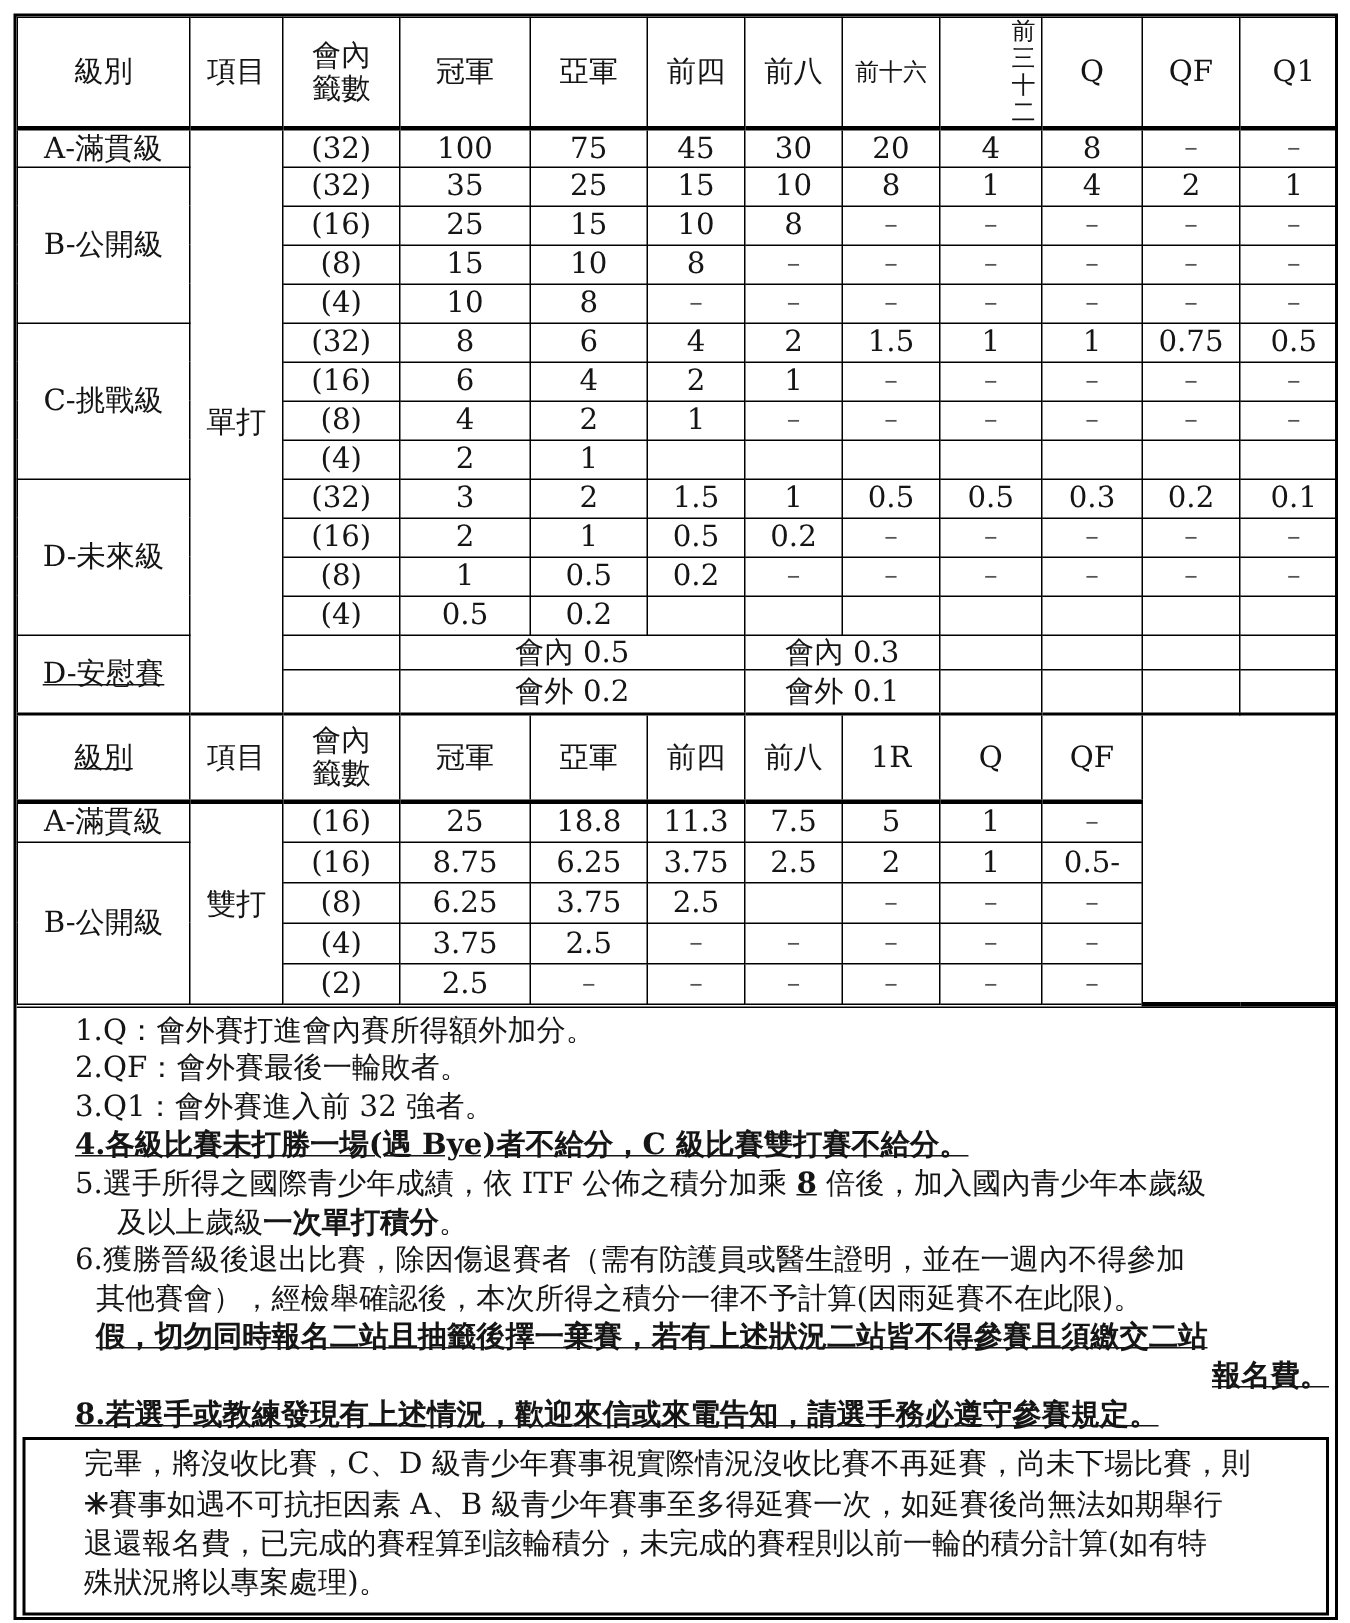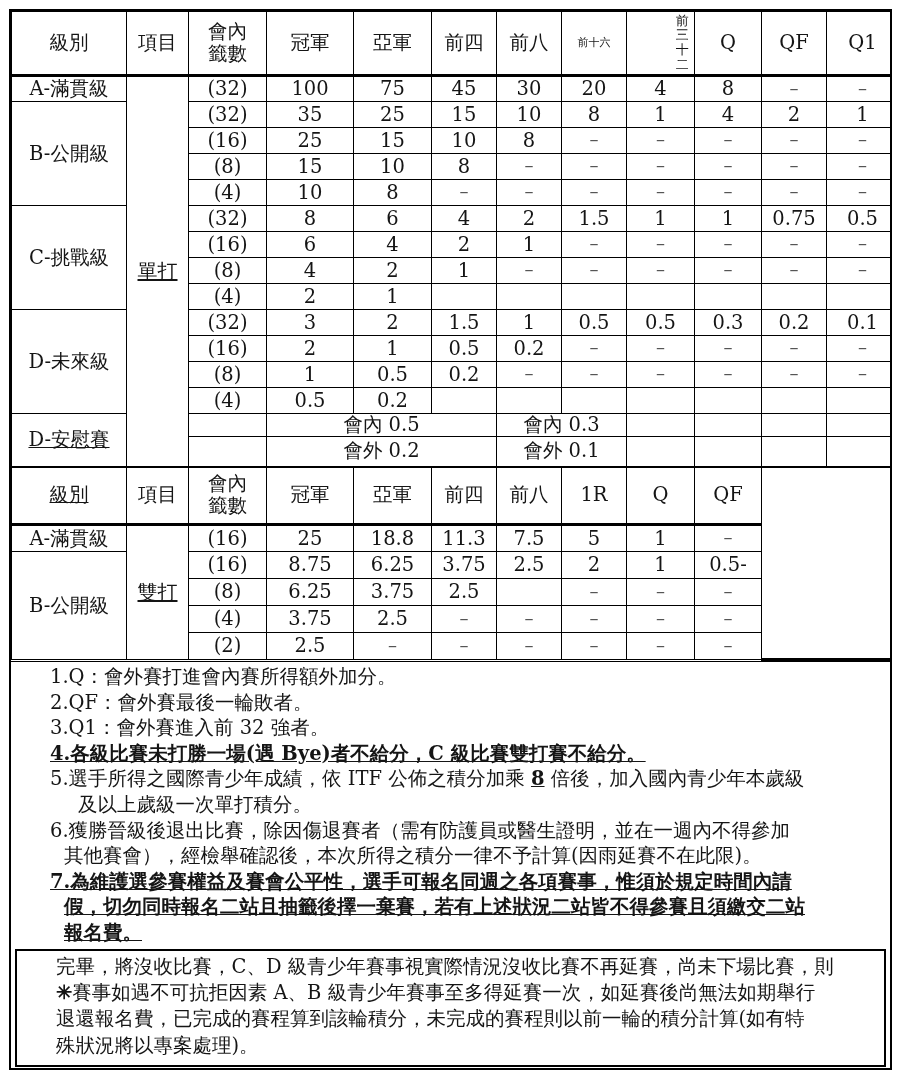--- a/index.html
+++ b/index.html
@@ -6,30 +6,30 @@
   body{width:900px;height:1082px;overflow:hidden;
        font-family:"DejaVu Serif","Liberation Serif",serif;color:#151515;}
   .page{width:879px;margin:9px 0 0 9px;border:2px solid #000;overflow:hidden;background:#fff;}
   table{border-collapse:collapse;width:100%;table-layout:fixed;}
   td{border:1px solid #000;text-align:center;vertical-align:middle;
      font-size:19.5px;padding:0;overflow:hidden;line-height:1.12;}
   tr.hb td{border-bottom-width:3px;}
   tr.h2 td{border-top-width:2px;border-bottom-width:3px;}
   td.pre{white-space:pre-line;}
   td.head{font-size:19.5px;margin-top:41px;}
-  td.sm{font-size:11px;}
-  td.xs{font-size:13px;letter-spacing:-0.5px;padding-left:43px;}
+  td.sm{font-size:16px;}
+  td.xs{font-size:16px;letter-spacing:-0.5px;padding-left:43px;}
   td.level{font-size:19.5px;}
-  td.item{font-size:20px;text-decoration:underline;}
+  td.item{font-size:20px;}
   .u{text-decoration:underline;}
   td.dash{color:#555;font-size:18px;}
   .fns{border-top:1px solid #000;padding:2px 4px 0 4px;}
   .fn-line{font-size:19.5px;line-height:25.6px;white-space:nowrap;overflow:hidden;margin-left:35px;}
   .fn-line.bu{font-weight:bold;text-decoration:underline;}
-  span.b{font-weight:normal;}
+  span.b{font-weight:bold;}
   span.bu{font-weight:bold;text-decoration:underline;}
   .note-box{border:2px solid #000;margin:3px 0 1px 0;padding:3px 6px 6px 4px;}
   .note-box .fn-line{line-height:26.4px;}
   span.star{font-weight:bold;}
 </style>
 </head>
 <body>
 
 <div class="page">
   <table>
@@ -315,23 +315,23 @@
   <div class="fns">
     <div>
         <div class="fn-line"><span>1.Q：會外賽打進會內賽所得額外加分。</span></div>
         <div class="fn-line"><span>2.QF：會外賽最後一輪敗者。</span></div>
         <div class="fn-line"><span>3.Q1：會外賽進入前 32 強者。</span></div>
         <div class="fn-line bu"><span>4.各級比賽未打勝一場(遇 Bye)者不給分，C 級比賽雙打賽不給分。</span></div>
         <div class="fn-line"><span>5.選手所得之國際青少年成績，依 ITF 公佈之積分加乘 </span><span class="bu">8</span><span> 倍後，加入國內青少年本歲級</span></div>
         <div class="fn-line" style="padding-left: 28px;"><span>及以上歲級</span><span class="b">一次單打積分</span><span>。</span></div>
         <div class="fn-line"><span>6.獲勝晉級後退出比賽，除因傷退賽者（需有防護員或醫生證明，並在一週內不得參加</span></div>
         <div class="fn-line" style="padding-left: 14px;"><span>其他賽會），經檢舉確認後，本次所得之積分一律不予計算(因雨延賽不在此限)。</span></div>
-        <div class="fn-line bu"><span>7.為維護選參賽權益及賽會公平性，選手可報名同週之各項賽事，惟須於規定時間內請</span></div>
         <div class="fn-line bu" style="padding-left: 14px;"><span>假，切勿同時報名二站且抽籤後擇一棄賽，若有上述狀況二站皆不得參賽且須繳交二站</span></div>
-        <div class="fn-line bu" style="padding-left: 14px;"><span>報名費。</span></div>
+        <div class="fn-line bu" style="padding-left: 14px; text-align: right;"><span>報名費。</span></div>
+        <div class="fn-line bu"><span>8.若選手或教練發現有上述情況，歡迎來信或來電告知，請選手務必遵守參賽規定。</span></div>
       </div>
     <div class="note-box">
         <div class="fn-line"><span>完畢，將沒收比賽，C、D 級青少年賽事視實際情況沒收比賽不再延賽，尚未下場比賽，則</span></div>
         <div class="fn-line"><span class="star">✳</span><span>賽事如遇不可抗拒因素 A、B 級青少年賽事至多得延賽一次，如延賽後尚無法如期舉行</span></div>
         <div class="fn-line"><span>退還報名費，已完成的賽程算到該輪積分，未完成的賽程則以前一輪的積分計算(如有特</span></div>
         <div class="fn-line"><span>殊狀況將以專案處理)。</span></div>
       </div>
   </div>
 </div>
 

